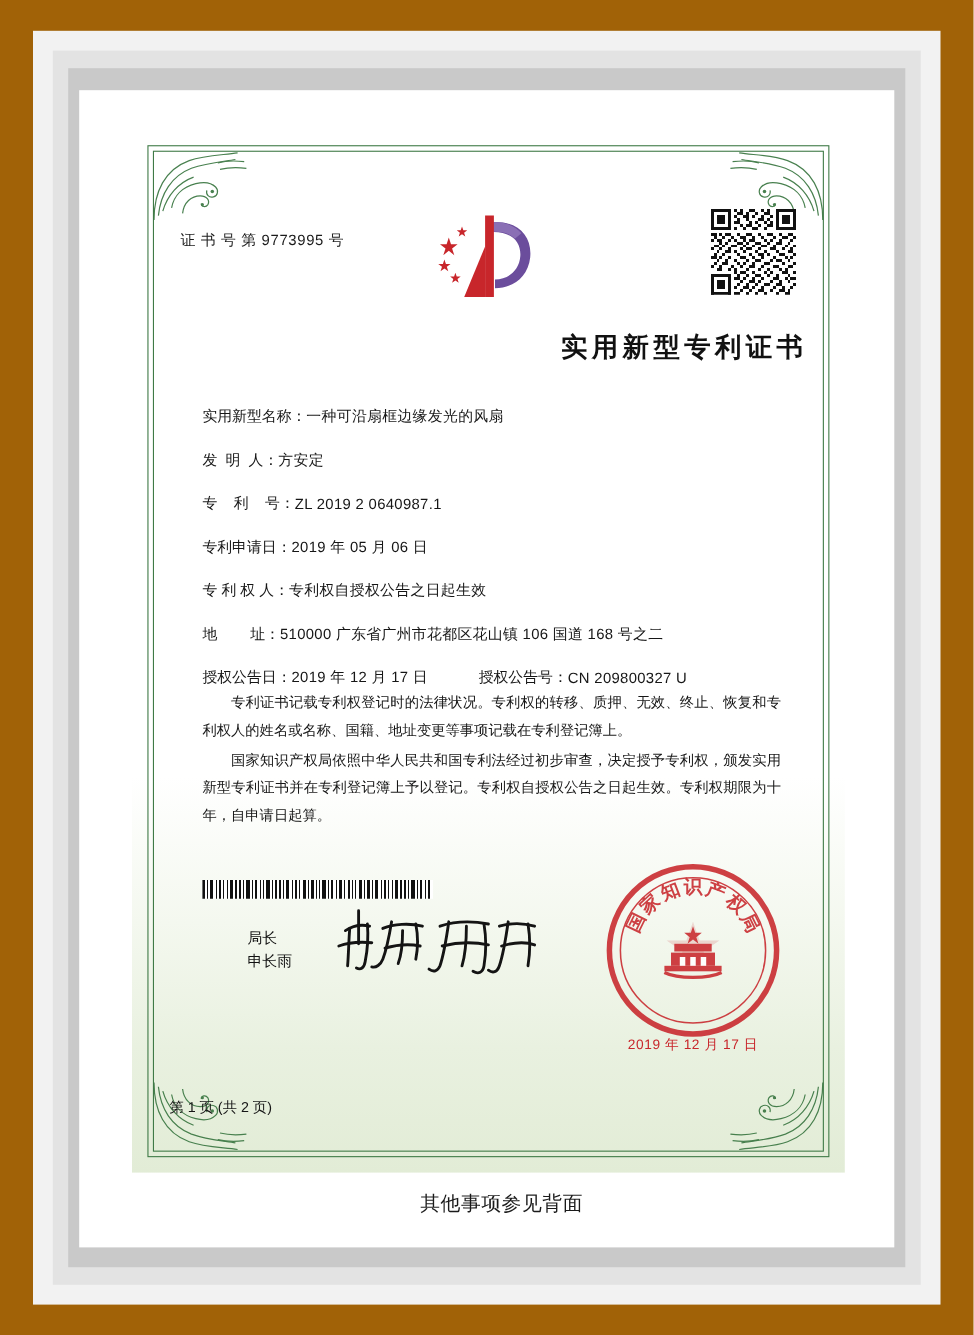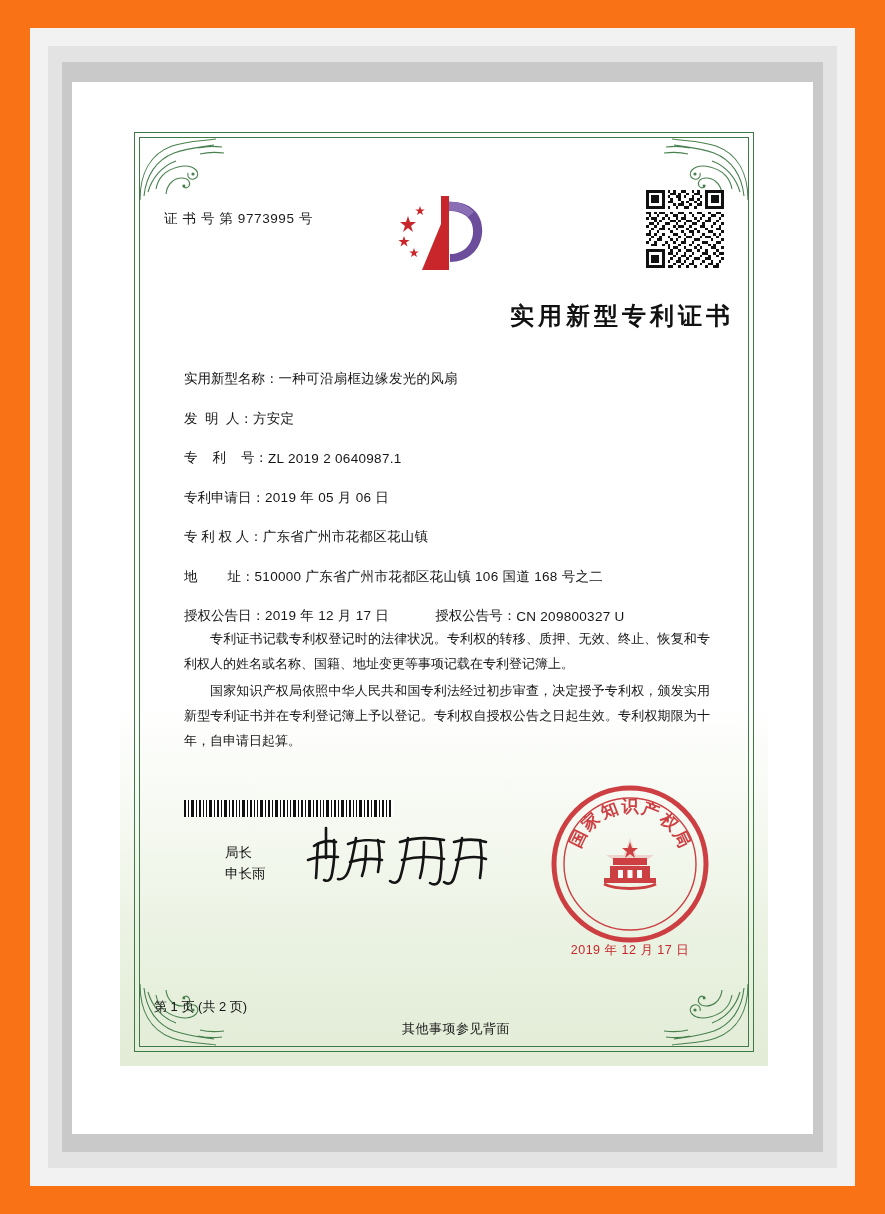--- a/index.html
+++ b/index.html
@@ -11,21 +11,21 @@
     width: 885px;
     height: 1214px;
     font-family: "Liberation Sans", sans-serif;
     overflow: hidden;
   }
   
   .scan-page {
     position: absolute;
     left: 0; top: 0;
     width: 885px; height: 1214px;
-    background: #f97316;
+    background: #a16207;
   }
   
   .frame-l1 {
     position: absolute;
     left: 30px; top: 28px;
     width: 825px; height: 1158px;
     background: #f2f2f2;
   }
   .frame-l2 {
     position: absolute;
@@ -195,23 +195,23 @@
   .page-no {
     position: absolute;
     left: 0; right: 0; bottom: 16px;
     text-align: left;
     font-size: 13px;
     color: #161616;
   }
   .note-outside {
     position: absolute;
     left: 0; right: 0;
-    top: 1020px;
+    top: 1082px;
     text-align: center;
-    font-size: 13px;
+    font-size: 18px;
     color: #1a1a1a;
     letter-spacing: 0.5px;
     padding-left: 27px;
   }
 </style>
 </head>
 <body>
 
 <div class="scan-page">
   <div class="frame-l1"></div>
@@ -527,21 +527,21 @@
         <div class="field-row">
           <span class="field-label">专    利    号：</span>
           <span class="field-value">ZL 2019 2 0640987.1</span>
         </div>
         <div class="field-row">
           <span class="field-label">专利申请日：</span>
           <span class="field-value">2019 年 05 月 06 日</span>
         </div>
         <div class="field-row">
           <span class="field-label">专 利 权 人：</span>
-          <span class="field-value">广东省广州市花都区花山镇</span>
+          <span class="field-value">专利权自授权公告之日起生效</span>
         </div>
         <div class="field-row">
           <span class="field-label">地        址：</span>
           <span class="field-value">510000 广东省广州市花都区花山镇 106 国道 168 号之二</span>
         </div>
         <div class="field-row two-col">
           <span class="field-label">授权公告日：</span>
           <span class="field-value">2019 年 12 月 17 日</span>
           <span class="field-spacer"></span>
           <span class="field-label">授权公告号：</span>

